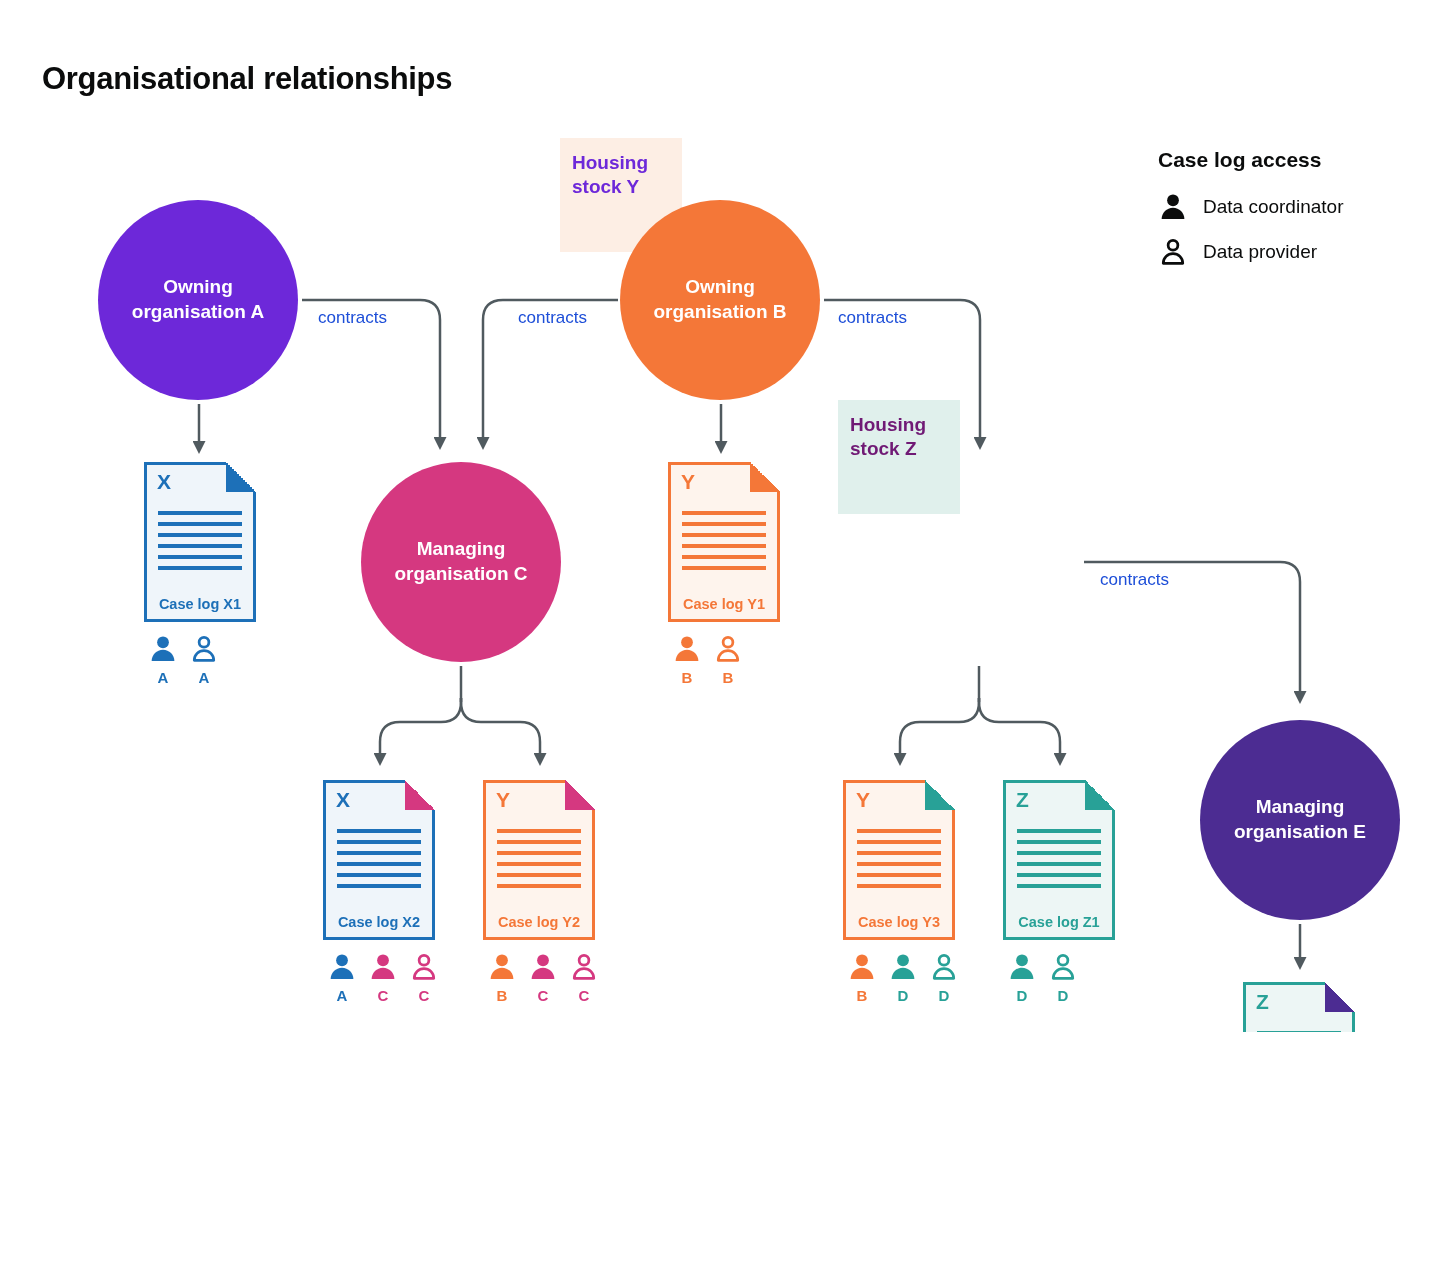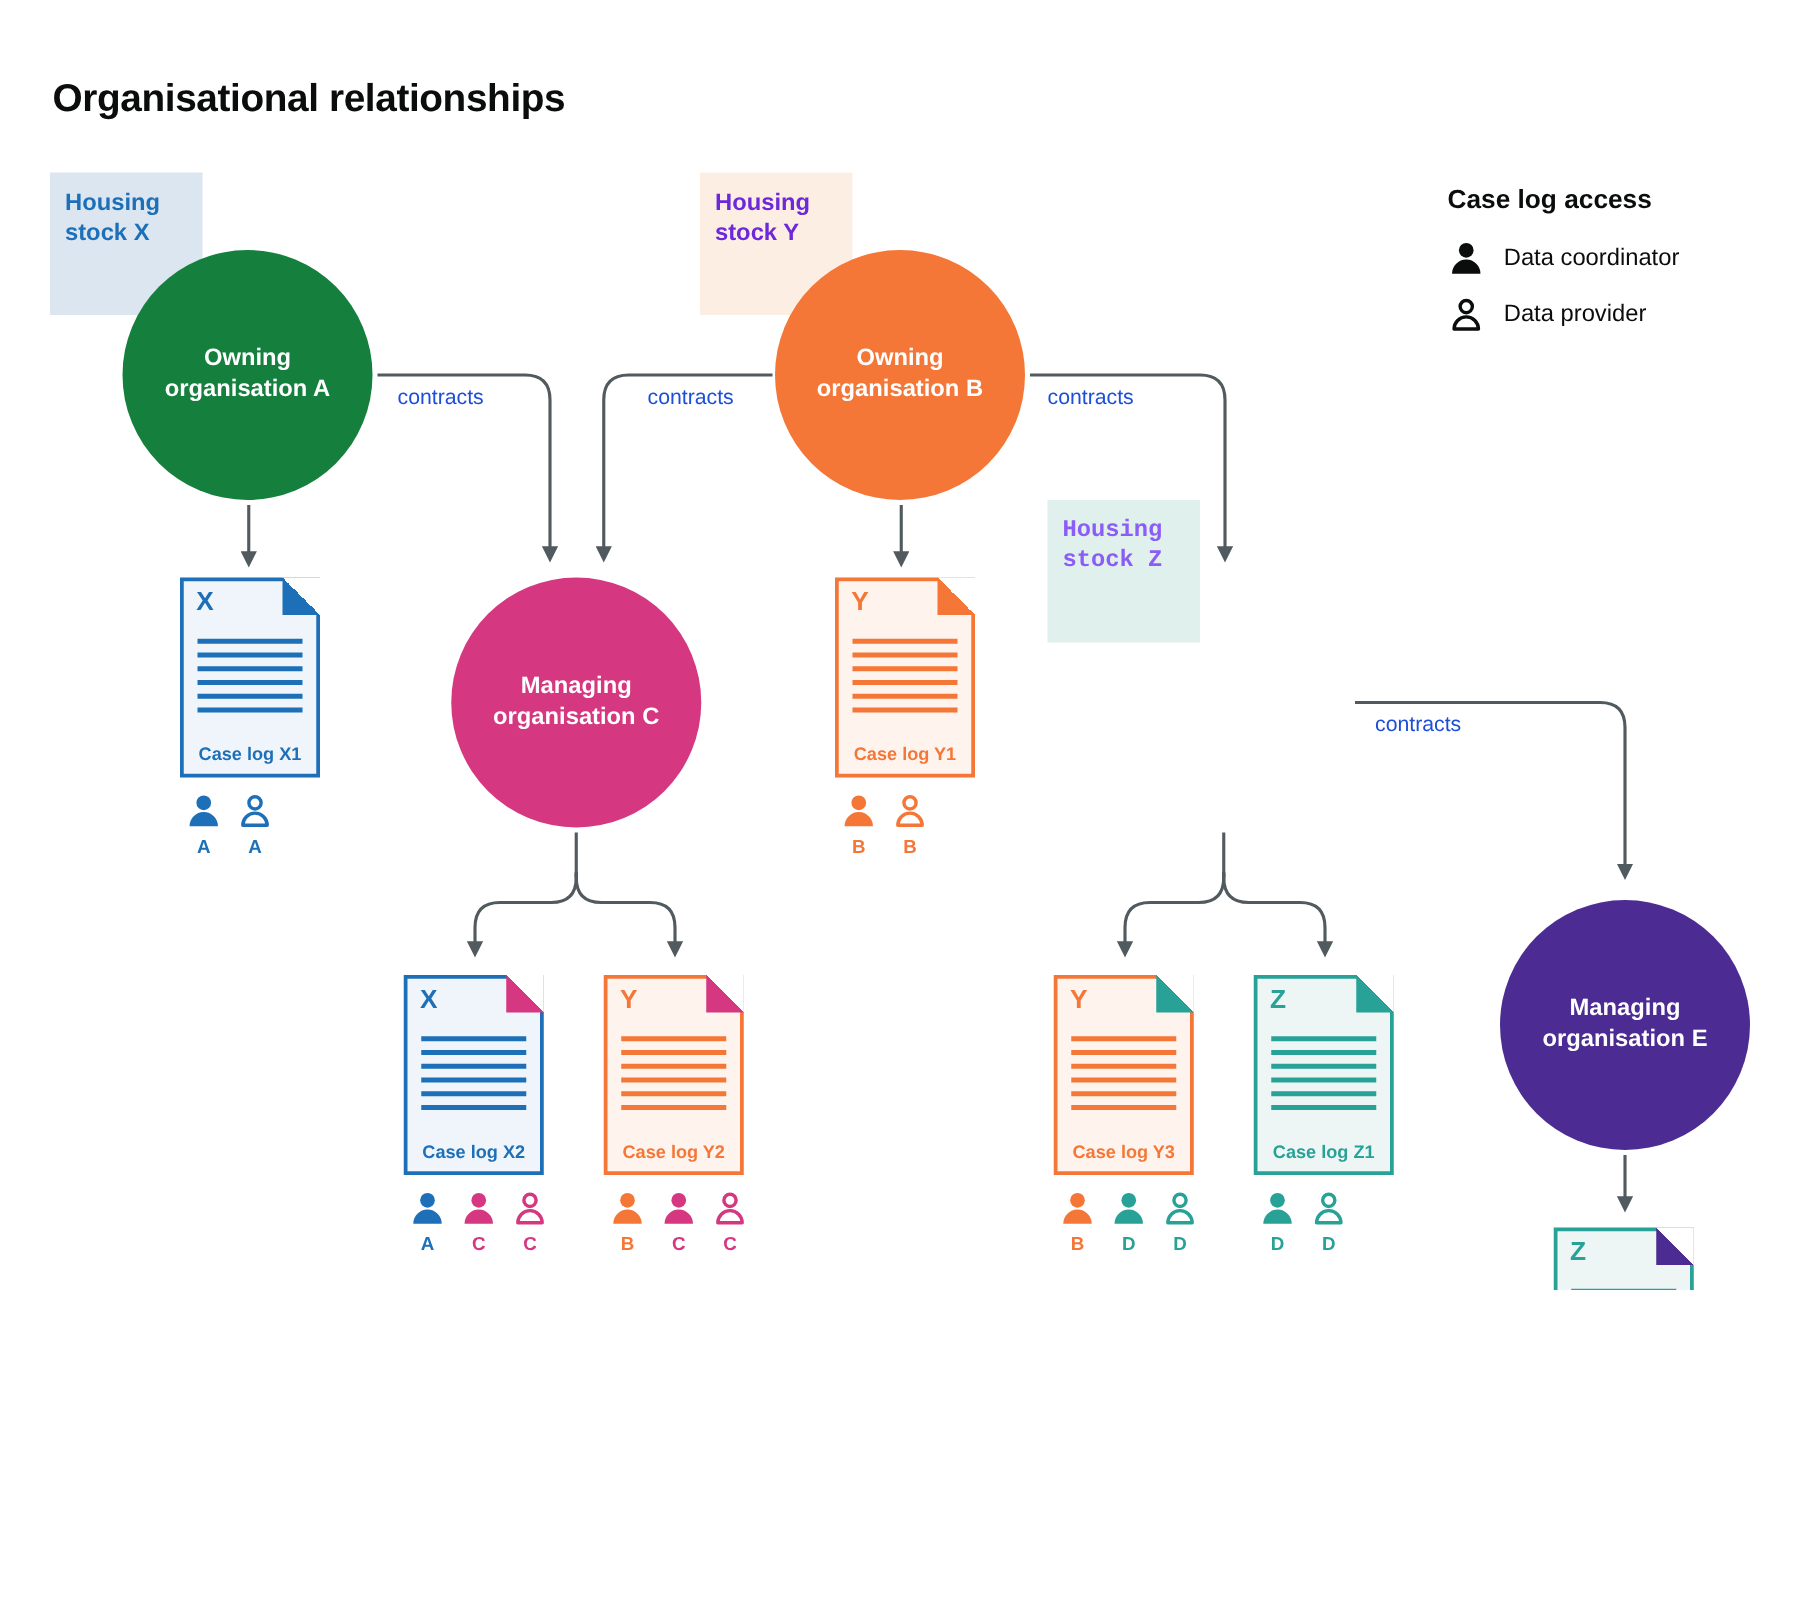--- a/index.html
+++ b/index.html
@@ -9,28 +9,28 @@
   .page-title{position:absolute;left:42px;top:40px;font-size:31px;font-weight:bold;letter-spacing:-0.3px;}
 
   
   .arrows{position:absolute;left:0;top:0;}
 
   
   .stock-chip{position:absolute;width:122px;height:114px;box-sizing:border-box;
     padding:13px 12px;font-size:19px;font-weight:bold;line-height:1.25;}
   .stock-x{background:#dbe6f1;color:#1d70b8;}
   .stock-y{background:#fdeee4;color:#6d28d9;}
-  .stock-z{background:#e0f0ec;color:#8b5cf6;font-family:Liberation Mono, monospace;}
+  .stock-z{background:#e0f0ec;color:#701a75;}
 
   
   .org-circle{position:absolute;width:200px;height:200px;border-radius:50%;
     display:flex;align-items:center;justify-content:center;text-align:center;
     color:#fff;font-weight:bold;font-size:19px;line-height:1.3;
     padding:0 24px;box-sizing:border-box;}
-  .bg-blue{background:#15803d;}
+  .bg-blue{background:#6d28d9;}
   .bg-orange{background:#f47738;}
   .bg-pink{background:#d53880;}
   .bg-teal{background:#28a197;}
   .bg-purple{background:#4c2c92;}
 
   
   .edge-label{position:absolute;font-size:17px;color:#1d4ed8;}
 
   
   .doc{position:absolute;width:112px;height:160px;border:3px solid;box-sizing:border-box;}
@@ -104,21 +104,20 @@
       <path d="M979 666 V 702"></path>
       <path d="M979 698 V 702 Q 979 722 959 722 H 920 Q 900 722 900 742 V 762" marker-end="url(#arr)"></path>
       <path d="M979 698 V 702 Q 979 722 999 722 H 1040 Q 1060 722 1060 742 V 762" marker-end="url(#arr)"></path>
       <path d="M1084 562 H 1280 Q 1300 562 1300 582 V 700" marker-end="url(#arr)"></path>
       <path d="M1300 924 V 966" marker-end="url(#arr)"></path>
     </g>
   </svg>
 
   <h1 class="page-title">Organisational relationships</h1>
 
-  <div class="stock-chip stock-x" style="left:40px;top:138px">Housing stock X</div>
   <div class="stock-chip stock-y" style="left:560px;top:138px">Housing stock Y</div>
   <div class="stock-chip stock-z" style="left:838px;top:400px">Housing stock Z</div>
 
   <div class="org-circle bg-blue" style="left:98px;top:200px">
     <span>Owning organisation A</span>
   </div>
   <div class="org-circle bg-orange" style="left:620px;top:200px">
     <span>Owning organisation B</span>
   </div>
   <div class="org-circle bg-pink" style="left:361px;top:462px">

